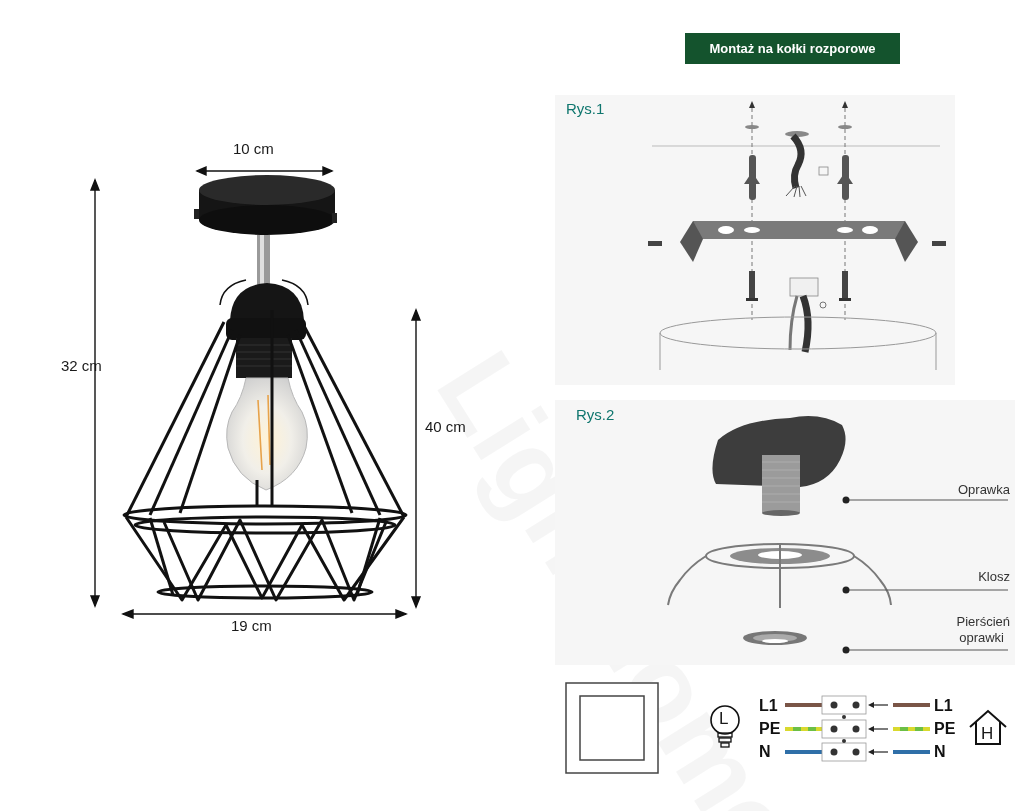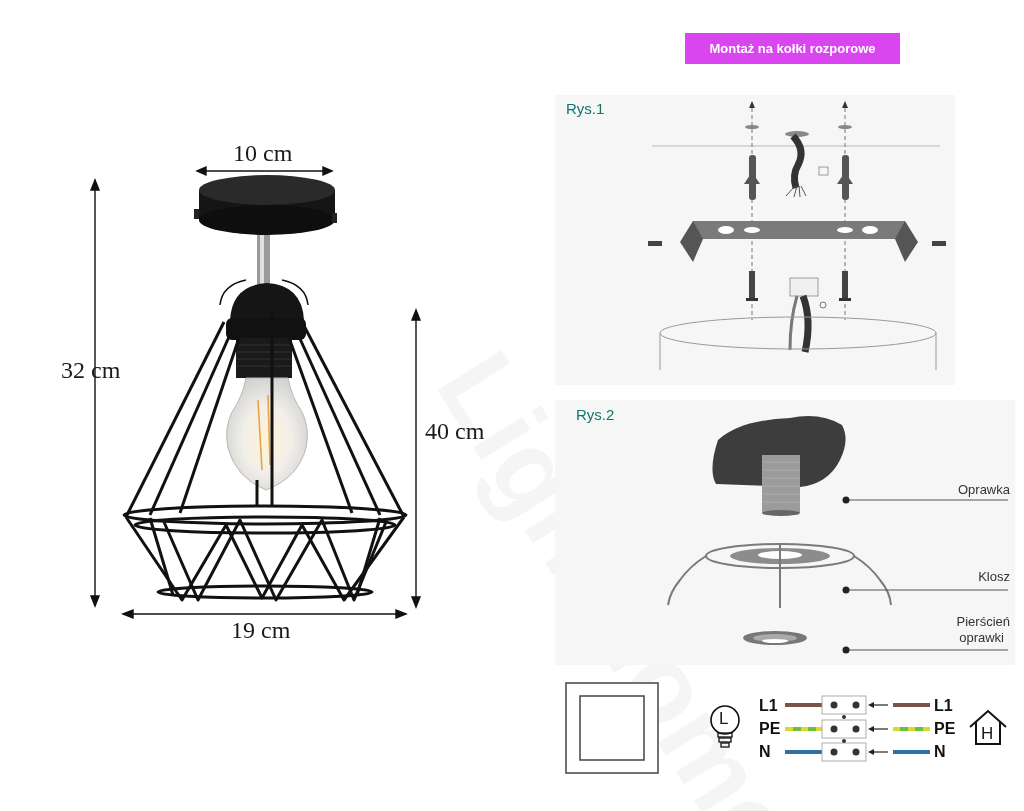--- a/index.html
+++ b/index.html
@@ -1,20 +1,20 @@
 <!DOCTYPE html>
 <html><head>
 <meta charset="utf-8">
 <style>
   html, body { margin:0; padding:0; background:#ffffff; }
   body { width:1024px; height:811px; position:relative; overflow:hidden; font-family:"Liberation Sans", sans-serif; color:#1a1a1a; }
   .abs { position:absolute; }
-  .dim-label { font-family:Liberation Serif, serif; font-size:24px; color:#1a1a1a; white-space:nowrap; }
+  .dim-label { font-family:Liberation Sans, sans-serif; font-size:15px; color:#1a1a1a; white-space:nowrap; }
   .panel { background:#f6f6f6; }
-  .title-badge { left:685px; top:33px; width:215px; height:31px; background:#d946ef; color:#fff; font-weight:bold; font-size:13px; display:flex; align-items:center; justify-content:center; }
+  .title-badge { left:685px; top:33px; width:215px; height:31px; background:#14532d; color:#fff; font-weight:bold; font-size:13px; display:flex; align-items:center; justify-content:center; }
   .fig-label { font-size:15px; color:#0f766e; }
   .part-label { font-size:13px; color:#333; text-align:right; line-height:16px; }
   .wire-label { font-weight:bold; font-size:16px; color:#111; }
   svg { position:absolute; left:0; top:0; }
 </style>
 </head>
 <body>
 
 <div class="abs" style="left:520px; top:330px; width:700px; transform:rotate(58deg); transform-origin:left top; font-size:110px; font-weight:bold; color:#000; opacity:0.035; white-space:nowrap;">LightHome</div>
 

